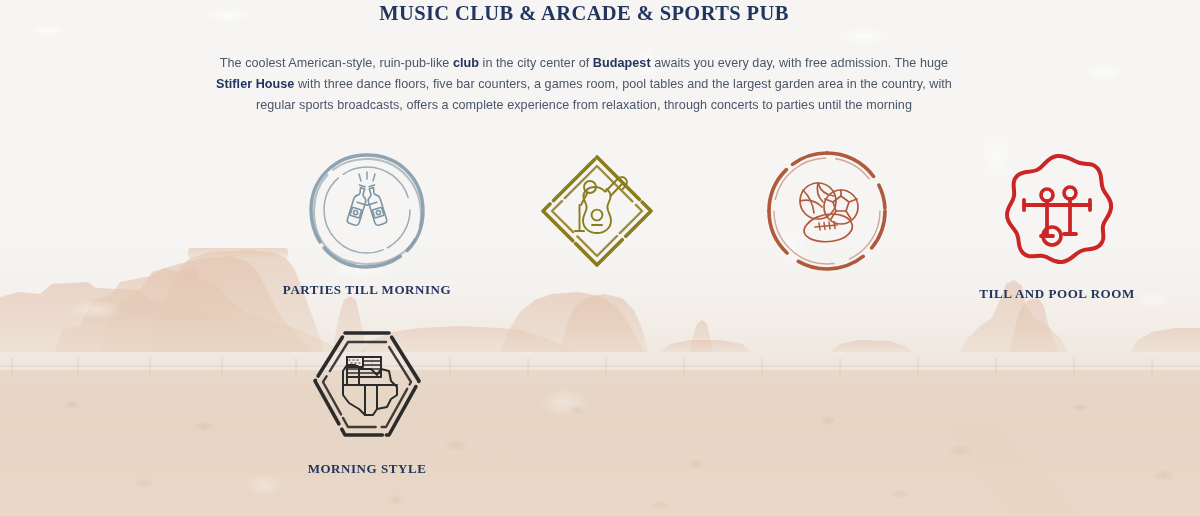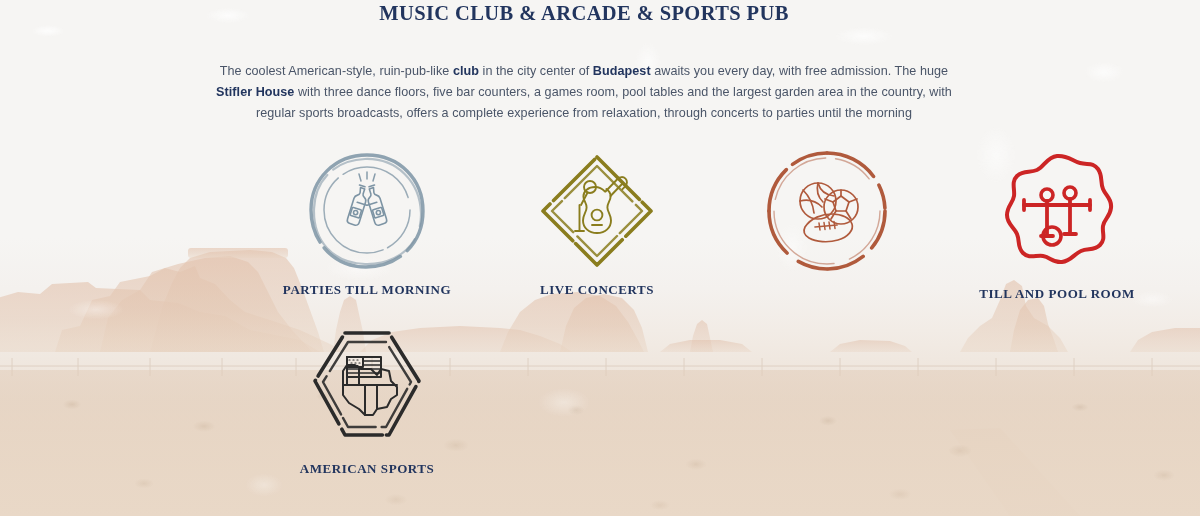--- a/index.html
+++ b/index.html
@@ -104,21 +104,21 @@
     font-family: "Liberation Serif", serif;
     font-weight: bold;
     font-size: 20.5px;
     letter-spacing: .4px;
     color: #22355e;
     padding-top: 2px;
   }
 
   #intro {
     width: 760px;
-    margin: 36px auto 0;
+    margin: 28px auto 0;
     text-align: center;
     font-size: 12.6px;
     line-height: 21px;
     color: #4a5568;
     letter-spacing: .05px;
   }
   #intro b { color: #22355e; font-weight: bold; }
 
   
   #features {
@@ -317,21 +317,20 @@
 
           <g stroke-width="1.9">
             <path d="M49 38 c0 -3.4 2.6 -6 6 -6 3.4 0 6 2.6 6 6 0 3.4 -2.6 6 -6 6
                      -3.4 0 -6 -2.6 -6 -6 z"></path>
             <path d="M52.6 43.5 L46 56"></path>
             <path d="M44.5 56 L44.5 82"></path>
             <path d="M40 82 L49 82"></path>
           </g>
         </svg>
       </div>
-      <div class="feature-label">LIVE CONCERTS</div>
     </div>
 
     <div class="feature">
       <div class="feature-icon">
         <svg width="128" height="128" viewBox="0 0 128 128" fill="none" stroke="#b05a3c" stroke-linecap="round" stroke-linejoin="round">
 
           <path d="M64 6 A58 58 0 0 1 122 64" stroke-width="3.6" stroke-dasharray="54 10 24"></path>
           <path d="M122 64 A58 58 0 0 1 64 122" stroke-width="3.6" stroke-dasharray="40 12 38"></path>
           <path d="M64 122 A58 58 0 0 1 6 64" stroke-width="3.6" stroke-dasharray="30 14 48"></path>
           <path d="M6 64 A58 58 0 0 1 64 6" stroke-width="3.6" stroke-dasharray="46 8 38"></path>
@@ -490,17 +489,17 @@
               <path d="M48 40 l1 0"></path>
               <path d="M52 40 l1 0"></path>
               <path d="M56 40 l1 0"></path>
               <path d="M46 42.5 l1 0"></path>
               <path d="M50 42.5 l1 0"></path>
               <path d="M54 42.5 l1 0"></path>
             </g>
           </g>
         </svg>
       </div>
-      <div class="feature-label">AMERICAN SPORTS</div>
+      <div class="feature-label">MORNING STYLE</div>
     </div>
 
   </div>
 </div>
 
 </body></html>

